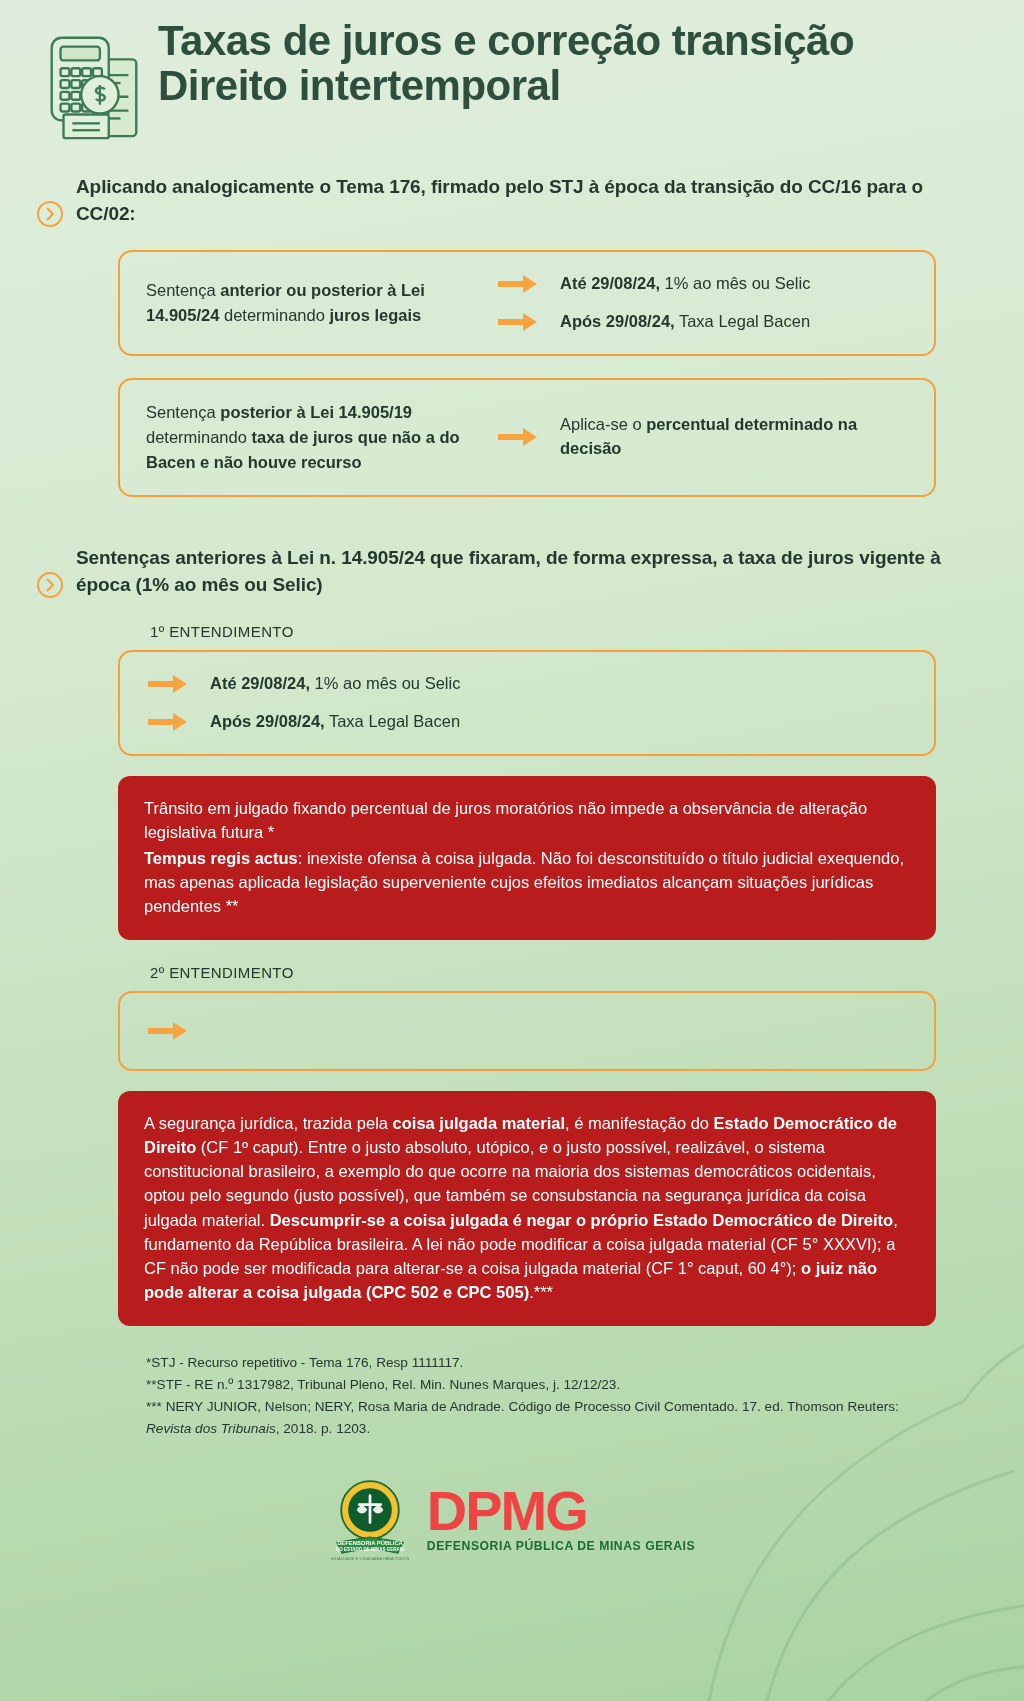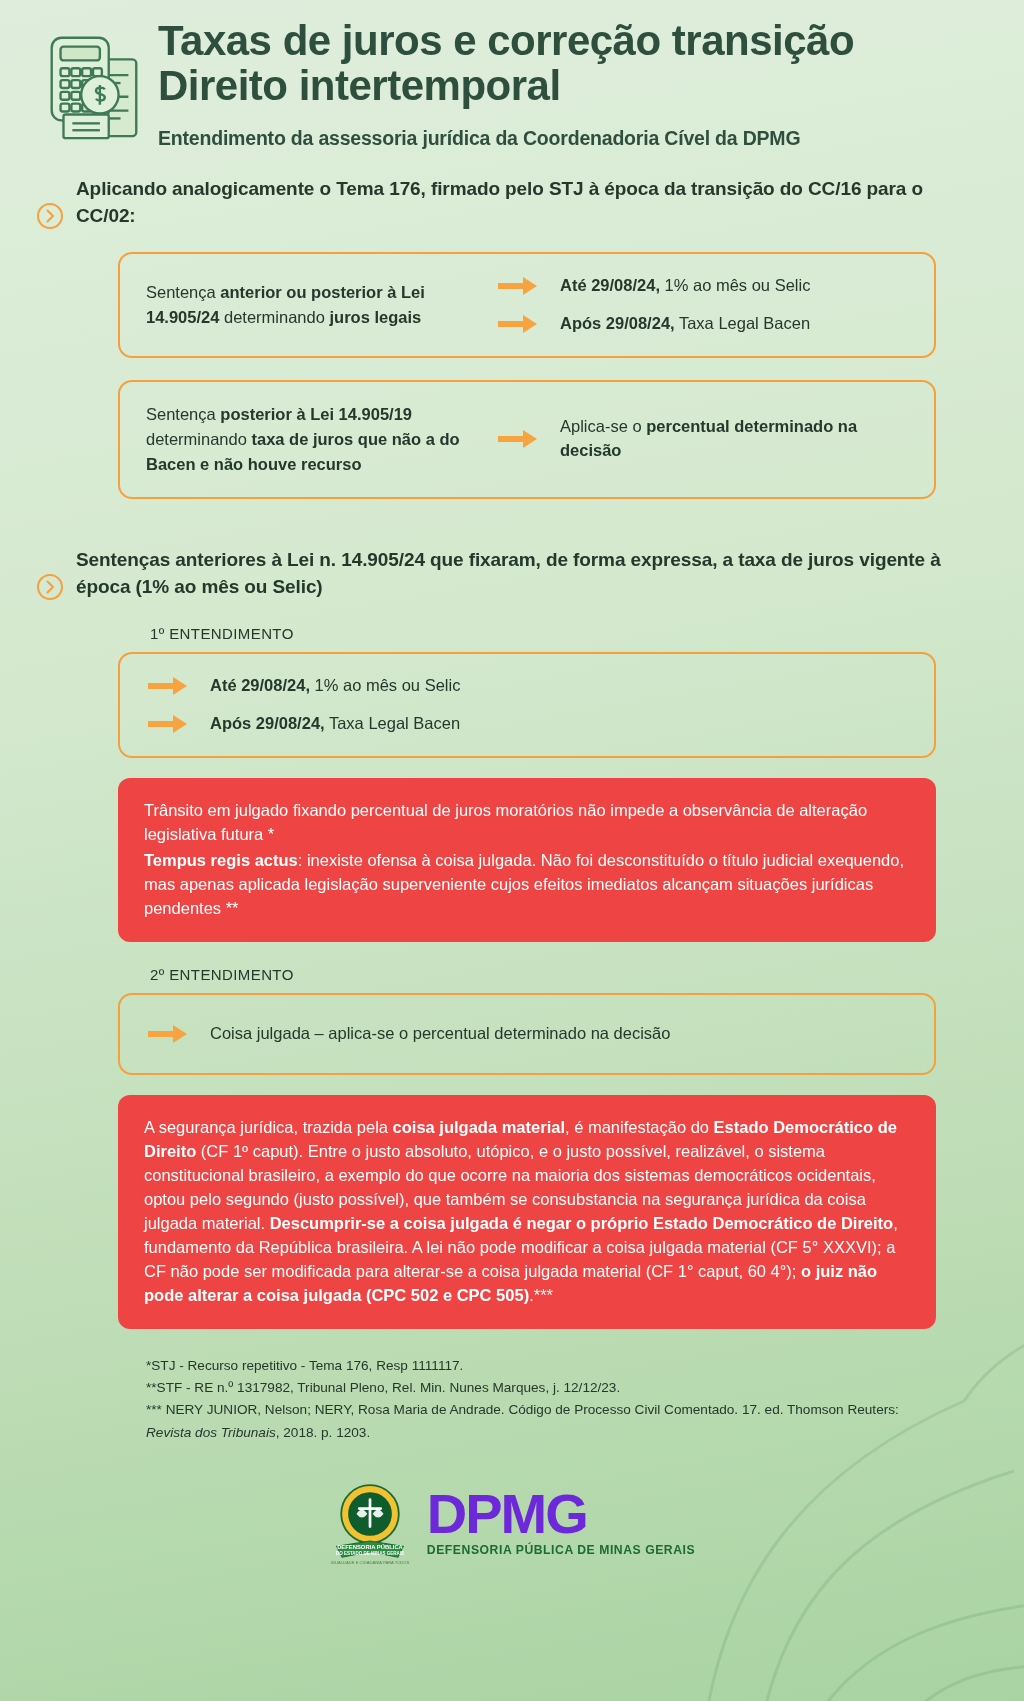--- a/index.html
+++ b/index.html
@@ -110,21 +110,21 @@
   .arrow-row .atxt b { font-weight: bold; }
 
   .arrow-ico { flex: 0 0 44px; width: 44px; height: 22px; }
 
   
   .stack .arrow-row:first-child { padding-top: 0; }
   .stack .arrow-row:last-child { padding-bottom: 0; }
 
   
   .gbox {
-    background: #ef4444;
+    background: #b91c1c;
     border-radius: 12px;
     padding: 20px 22px 22px 26px;
     margin-top: 20px;
     color: #ffffff;
   }
   .gbox p {
     font-size: 16.5px;
     line-height: 1.46;
     color: #ffffff;
   }
@@ -159,21 +159,21 @@
     align-items: center;
     justify-content: center;
     gap: 16px;
   }
   .seal { width: 82px; height: 90px; }
   .wordmark { display: flex; flex-direction: column; align-items: flex-start; }
   .wordmark .dpmg {
     font-size: 56px;
     font-weight: bold;
     letter-spacing: -2px;
-    color: #6d28d9;
+    color: #ef4444;
     line-height: 0.92;
   }
   .wordmark .dpmg-sub {
     font-size: 12.2px;
     font-weight: bold;
     letter-spacing: 0.55px;
     color: #1b6b34;
     margin-top: 3px;
   }
 </style>
@@ -226,21 +226,20 @@
           <line x1="39" y1="99" x2="67" y2="99"></line>
           <line x1="39" y1="106" x2="67" y2="106"></line>
           <circle cx="67" cy="70" r="19" fill="#dff0da"></circle>
           <path d="M67 60 v20 M72 64.5 c-1.5-2.5-9-3-9 1.5 0 4 9 2.5 9 6.5 0 4.5-7.5 4-9 1.5"></path>
         </g>
       </svg>
     </div>
     <div class="header-text">
       <div class="title">Taxas de juros e correção transição
 Direito intertemporal</div>
-      <div class="subtitle">Entendimento da assessoria jurídica da Coordenadoria Cível da DPMG</div>
     </div>
   </div>
 
   <div class="section">
     <div class="section-head">
       <svg class="chev" viewBox="0 0 28 28">
         <circle cx="14" cy="14" r="12" fill="none" stroke="#f5a03c" stroke-width="2"></circle>
         <path d="M11.5 8.5 L17 14 L11.5 19.5" fill="none" stroke="#f5a03c" stroke-width="2" stroke-linecap="round" stroke-linejoin="round"></path>
       </svg>
       <div class="section-title">Aplicando analogicamente o Tema 176, firmado pelo STJ à época da transição do CC/16 para o CC/02:</div>
@@ -323,21 +322,20 @@
 
     <div class="ent-label">2º ENTENDIMENTO</div>
 
     <div class="box-wrap">
       <div class="obox" style="margin-top:10px;">
         <div class="arrow-row">
           <svg class="arrow-ico" viewBox="0 0 44 22">
             <path d="M2 11 H30" stroke="#f7a340" stroke-width="6"></path>
             <path d="M27 2 L41 11 L27 20 Z" fill="#f7a340"></path>
           </svg>
-          <div class="atxt">Coisa julgada – aplica-se o percentual determinado na decisão</div>
         </div>
       </div>
 
       <div class="gbox">
         <p>A segurança jurídica, trazida pela <b>coisa julgada material</b>, é manifestação do <b>Estado Democrático de Direito</b> (CF 1º caput). Entre o justo absoluto, utópico, e o justo possível, realizável, o sistema constitucional brasileiro, a exemplo do que ocorre na maioria dos sistemas democráticos ocidentais, optou pelo segundo (justo possível), que também se consubstancia na segurança jurídica da coisa julgada material. <b>Descumprir-se a coisa julgada é negar o próprio Estado Democrático de Direito</b>, fundamento da República brasileira. A lei não pode modificar a coisa julgada material (CF 5° XXXVI); a CF não pode ser modificada para alterar-se a coisa julgada material (CF 1° caput, 60 4°); <b>o juiz não pode alterar a coisa julgada (CPC 502 e CPC 505)</b>.***</p>
       </div>
     </div>
   </div>
 
   <div class="notes">

